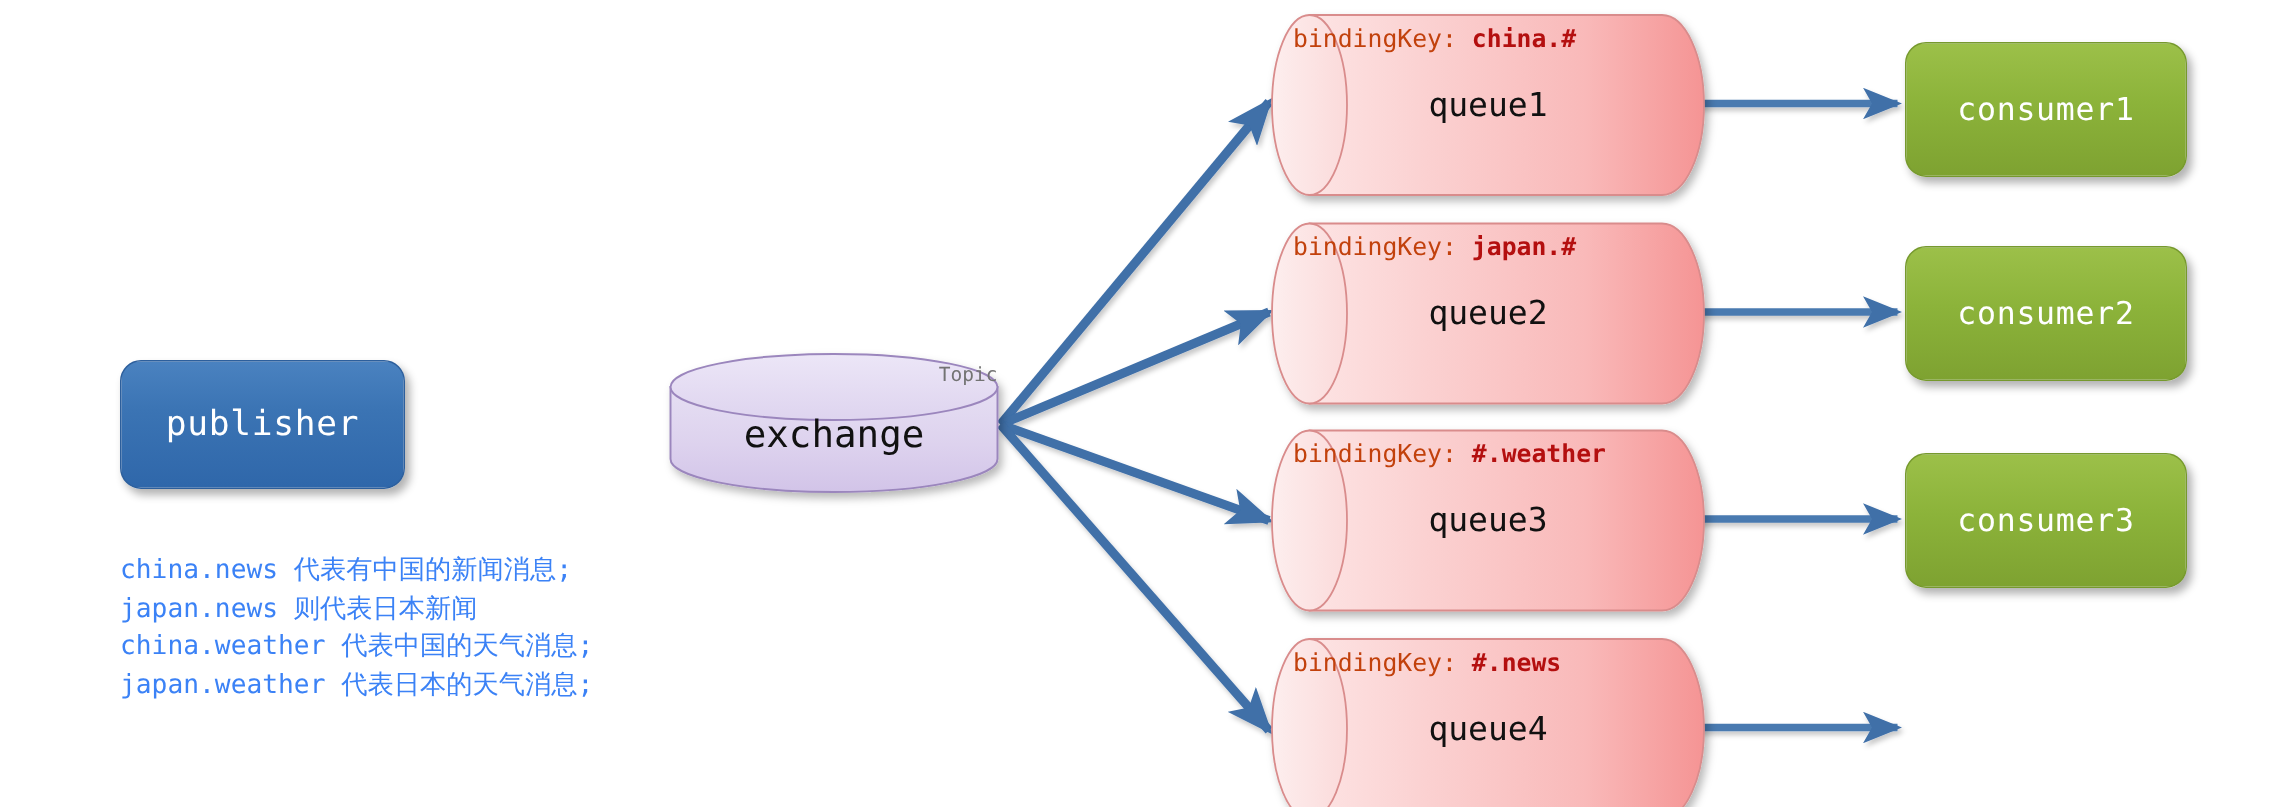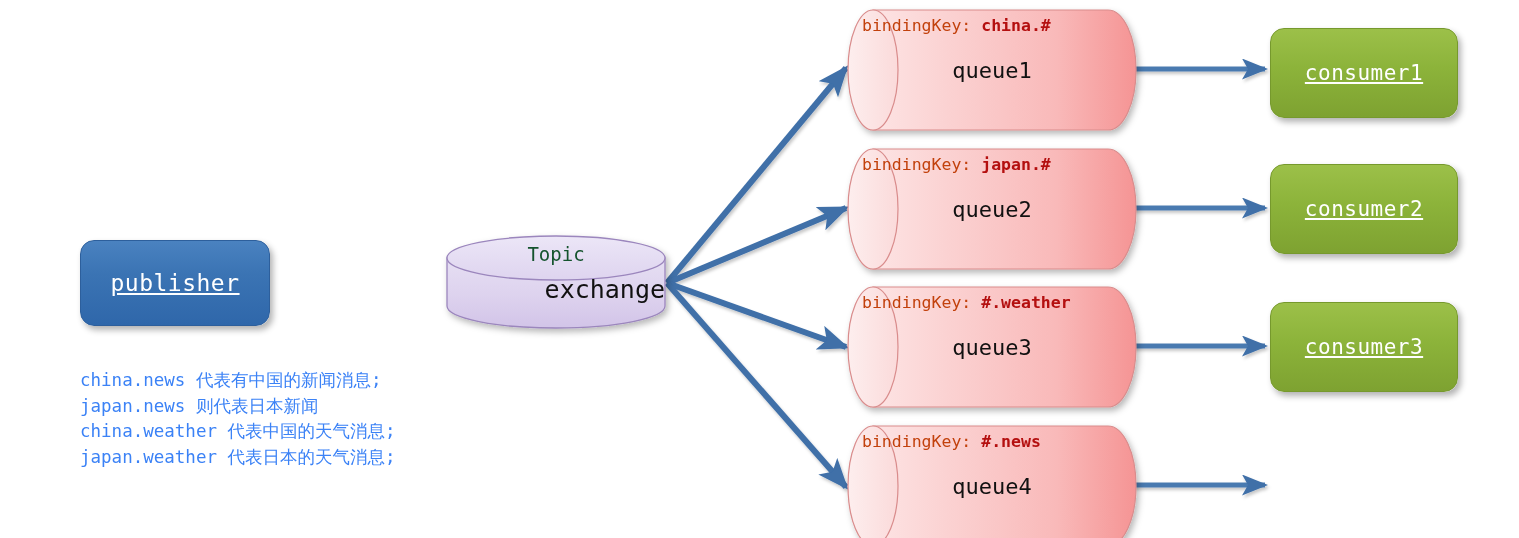--- a/index.html
+++ b/index.html
@@ -11,21 +11,20 @@
 
   
   svg.layer{position:absolute;left:0;top:0;width:1519px;height:538px;overflow:visible;}
 
   
   .node-box{
     position:absolute;border-radius:14px;
     display:flex;align-items:center;justify-content:center;
     color:#ffffff;letter-spacing:.5px;
     box-shadow:3px 4px 6px rgba(0,0,0,.30);
-    text-decoration:underline;
   }
   .publisher{
     left:80px;top:240px;width:188px;height:84px;
     background:linear-gradient(180deg,#4a82c0 0%,#3b74b4 38%,#2f67aa 100%);
     border:1px solid #2d5f9c;
     font-size:23px;
   }
   .consumer{
     width:186px;height:88px;
     background:linear-gradient(180deg,#9cc049 0%,#8cb33a 45%,#7ea231 100%);
@@ -33,25 +32,25 @@
     font-size:21px;
   }
   .c1{left:1270px;top:28px;}
   .c2{left:1270px;top:164px;}
   .c3{left:1270px;top:302px;}
   .c4{left:1270px;top:440px;}
 
   
   .exchange-wrap{position:absolute;left:447px;top:241px;width:218px;height:82px;}
   .ex-topic{
-    position:absolute;left:0;top:2px;width:218px;text-align:center;
-    font-size:19px;color:#14532d;z-index:3;
+    position:absolute;left:0;top:2px;width:218px;text-align:right;
+    font-size:13px;color:#737373;z-index:3;
   }
   .ex-name{
-    position:absolute;left:0;top:34px;width:218px;text-align:right;
+    position:absolute;left:0;top:34px;width:218px;text-align:center;
     font-size:25px;color:#111111;z-index:3;
   }
 
   
   .queue-wrap{position:absolute;left:848px;width:288px;height:120px;}
   .q1{top:10px;}
   .q2{top:149px;}
   .q3{top:287px;}
   .q4{top:426px;}
   .q-key{

